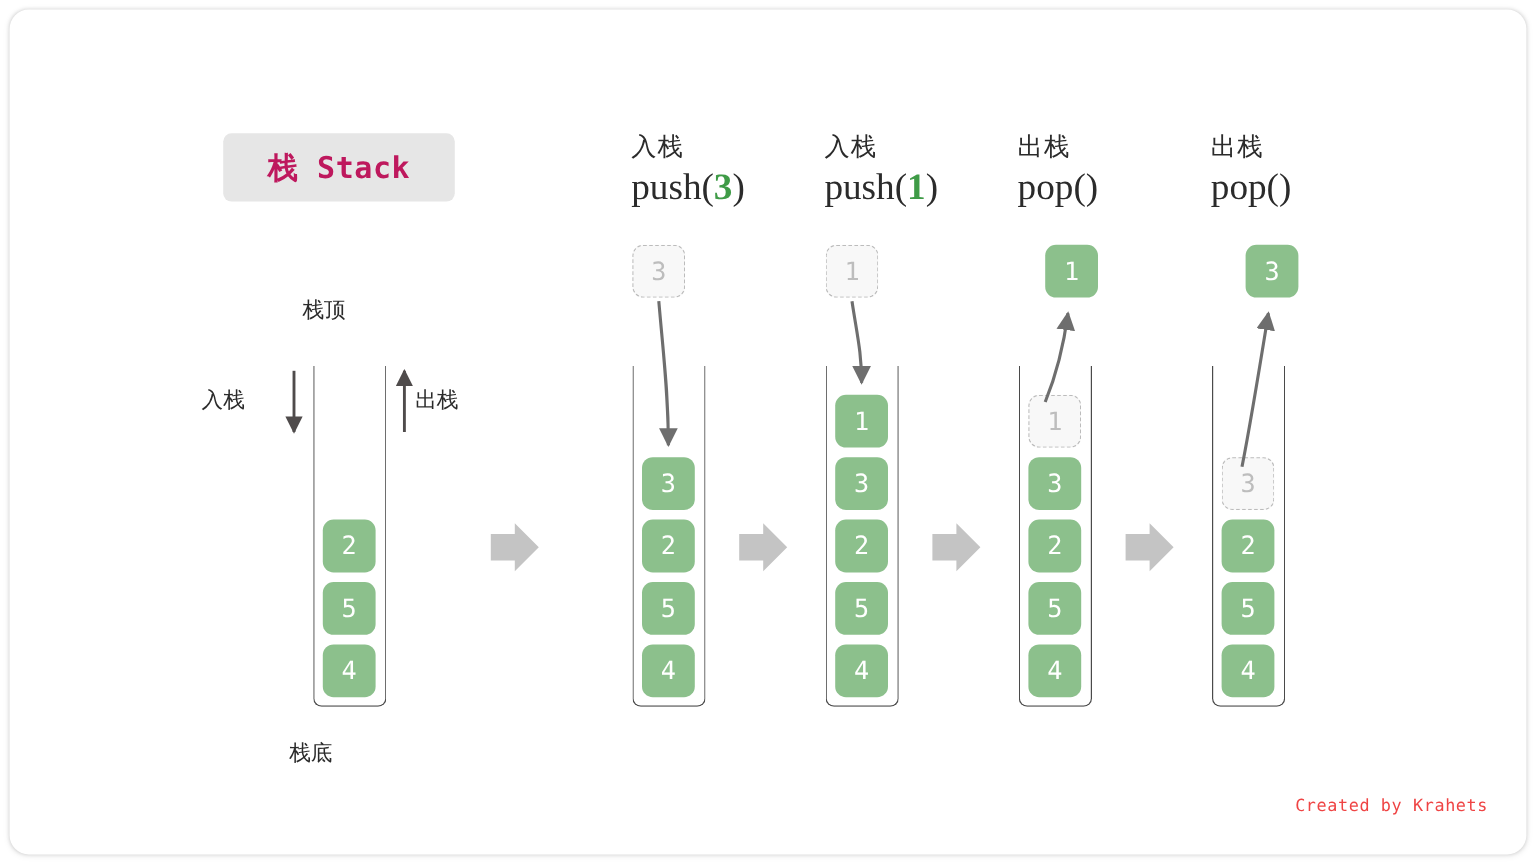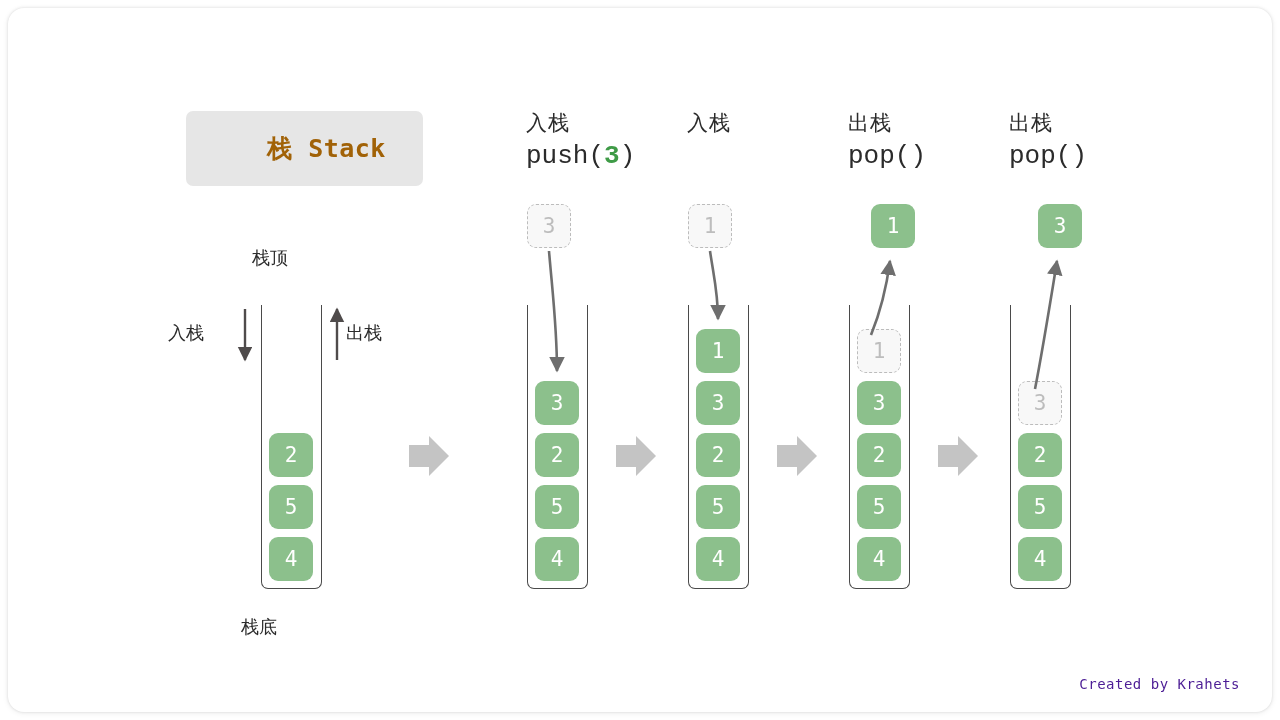--- a/index.html
+++ b/index.html
@@ -25,32 +25,31 @@
     overflow: hidden;
   }
   .stage { position: absolute; left: 0; top: 0; width: 1264px; height: 704px; }
 
   
   .title-badge {
     position: absolute;
     left: 178px;
     top: 103px;
     width: 193px;
-    height: 75px;
+    height: 57px;
     background: #e6e6e6;
     border-radius: 7px;
     display: flex;
     align-items: center;
     justify-content: center;
     font-family: "DejaVu Sans Mono", "Liberation Mono", monospace;
     font-size: 25px;
     font-weight: bold;
-    color: #a16207;
+    color: #be185d;
     letter-spacing: 0.5px;
-    padding-left: 44px;
   }
 
   
   .cn-label {
     position: absolute;
     font-size: 18px;
     font-weight: normal;
     color: #2b2b2b;
     white-space: nowrap;
   }
@@ -69,22 +68,22 @@
     white-space: nowrap;
   }
   .col-head .cn {
     display: block;
     font-size: 21px;
     line-height: 30px;
     letter-spacing: 1px;
   }
   .col-head .code {
     display: block;
-    font-family: Liberation Mono, monospace;
-    font-size: 26px;
+    font-family: Liberation Serif, serif;
+    font-size: 31px;
     line-height: 36px;
     color: #2b2b2b;
   }
   .col-head .code .num { color: #3f9b47; font-weight: bold; }
 
   
   .stack-box {
     position: absolute;
     box-sizing: border-box;
     border-left: 1.5px solid #4a4a4a;
@@ -124,24 +123,24 @@
     left: 0; top: 0;
     width: 1264px;
     height: 704px;
     pointer-events: none;
   }
 
   
   .credit {
     position: absolute;
     right: 32px;
-    bottom: 20px;
+    bottom: 32px;
     font-family: "DejaVu Sans Mono", "Liberation Mono", monospace;
     font-size: 14px;
-    color: #4c1d95;
+    color: #ef4444;
     letter-spacing: 0.5px;
   }
 </style>
 </head>
 <body>
 
 <div class="card">
 <div class="stage">
 
   <div class="title-badge">栈 Stack</div>
@@ -162,20 +161,21 @@
   </div>
   <div class="cell ghost" style="left:519px; top:196px;">3</div>
   <div class="stack-box" style="left:519px; top:297px; width:61px; height:284px;"></div>
   <div class="cell solid" style="left:527px; top:373px;">3</div>
   <div class="cell solid" style="left:527px; top:425px;">2</div>
   <div class="cell solid" style="left:527px; top:477px;">5</div>
   <div class="cell solid" style="left:527px; top:529px;">4</div>
 
   <div class="col-head" style="left:679px;">
     <span class="cn">入栈</span>
+    <span class="code"><span>push(</span><span class="num">1</span><span>)</span></span>
   </div>
   <div class="cell ghost" style="left:680px; top:196px;">1</div>
   <div class="stack-box" style="left:680px; top:297px; width:61px; height:284px;"></div>
   <div class="cell solid" style="left:688px; top:321px;">1</div>
   <div class="cell solid" style="left:688px; top:373px;">3</div>
   <div class="cell solid" style="left:688px; top:425px;">2</div>
   <div class="cell solid" style="left:688px; top:477px;">5</div>
   <div class="cell solid" style="left:688px; top:529px;">4</div>
 
   <div class="col-head" style="left:840px;">

